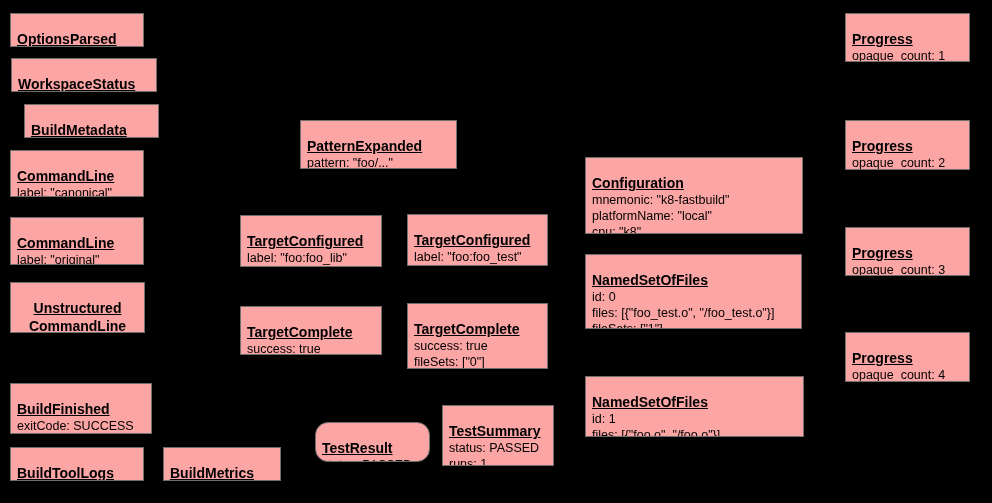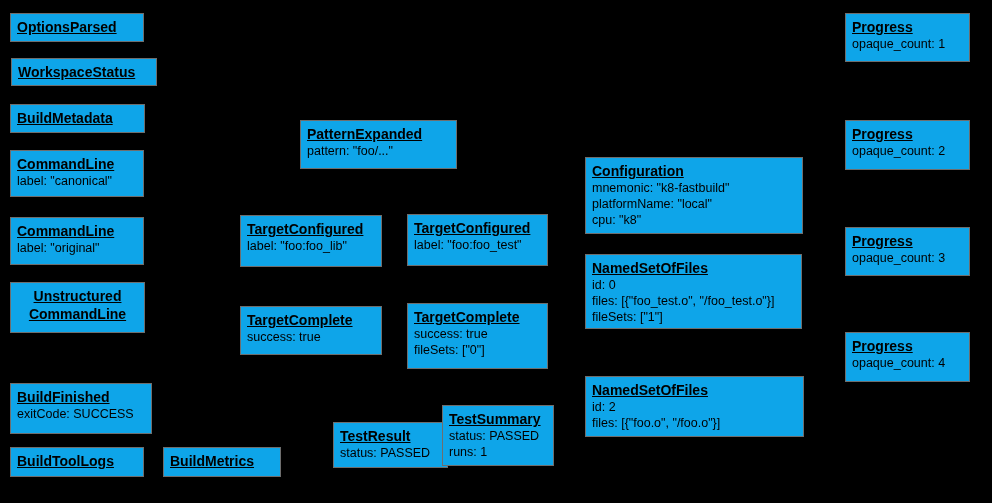--- a/index.html
+++ b/index.html
@@ -11,23 +11,23 @@
     position: relative;
     width: 992px;
     height: 503px;
     background: #000000;
     overflow: hidden;
     font-family: "Liberation Sans", sans-serif;
   }
   .event-box {
     position: absolute;
     box-sizing: border-box;
-    background: #0ea5e9;
+    background: #fca5a5;
     border: 1px solid #6e6e6e;
-    padding: 4px 6px;
+    padding: 16px 6px;
     color: #000000;
     overflow: hidden;
   }
   .event-title {
     font-size: 14px;
     font-weight: bold;
     text-decoration: underline;
     line-height: 18px;
     white-space: pre-line;
     color: #000000;
@@ -42,21 +42,21 @@
 </head>
 <body>
 
 <div id="canvas">
     <div class="event-box" style="left: 10px; top: 13px; width: 134px; height: 29px;">
       <div class="event-title">OptionsParsed</div>
     </div>
     <div class="event-box" style="left: 11px; top: 58px; width: 146px; height: 28px;">
       <div class="event-title">WorkspaceStatus</div>
     </div>
-    <div class="event-box" style="left: 10px; top: 104px; width: 135px; height: 29px;">
+    <div class="event-box" style="left: 24px; top: 104px; width: 135px; height: 29px;">
       <div class="event-title">BuildMetadata</div>
     </div>
     <div class="event-box" style="left: 10px; top: 150px; width: 134px; height: 47px;">
       <div class="event-title">CommandLine</div>
       <div class="event-detail">label: "canonical"</div>
     </div>
     <div class="event-box" style="left: 10px; top: 217px; width: 134px; height: 48px;">
       <div class="event-title">CommandLine</div>
       <div class="event-detail">label: "original"</div>
     </div>
@@ -88,21 +88,21 @@
     </div>
     <div class="event-box" style="left: 240px; top: 306px; width: 142px; height: 49px;">
       <div class="event-title">TargetComplete</div>
       <div class="event-detail">success: true</div>
     </div>
     <div class="event-box" style="left: 407px; top: 303px; width: 141px; height: 66px;">
       <div class="event-title">TargetComplete</div>
       <div class="event-detail">success: true</div>
       <div class="event-detail">fileSets: ["0"]</div>
     </div>
-    <div class="event-box" style="left: 333px; top: 422px; width: 115px; height: 46px;">
+    <div class="event-box" style="left: 315px; top: 422px; width: 115px; height: 40px; border-radius: 13px;">
       <div class="event-title">TestResult</div>
       <div class="event-detail">status: PASSED</div>
     </div>
     <div class="event-box" style="left: 442px; top: 405px; width: 112px; height: 61px;">
       <div class="event-title">TestSummary</div>
       <div class="event-detail">status: PASSED</div>
       <div class="event-detail">runs: 1</div>
     </div>
     <div class="event-box" style="left: 585px; top: 157px; width: 218px; height: 77px;">
       <div class="event-title">Configuration</div>
@@ -111,21 +111,21 @@
       <div class="event-detail">cpu: "k8"</div>
     </div>
     <div class="event-box" style="left: 585px; top: 254px; width: 217px; height: 75px;">
       <div class="event-title">NamedSetOfFiles</div>
       <div class="event-detail">id: 0</div>
       <div class="event-detail">files: [{"foo_test.o", "/foo_test.o"}]</div>
       <div class="event-detail">fileSets: ["1"]</div>
     </div>
     <div class="event-box" style="left: 585px; top: 376px; width: 219px; height: 61px;">
       <div class="event-title">NamedSetOfFiles</div>
-      <div class="event-detail">id: 2</div>
+      <div class="event-detail">id: 1</div>
       <div class="event-detail">files: [{"foo.o", "/foo.o"}]</div>
     </div>
     <div class="event-box" style="left: 845px; top: 13px; width: 125px; height: 49px;">
       <div class="event-title">Progress</div>
       <div class="event-detail">opaque_count: 1</div>
     </div>
     <div class="event-box" style="left: 845px; top: 120px; width: 125px; height: 50px;">
       <div class="event-title">Progress</div>
       <div class="event-detail">opaque_count: 2</div>
     </div>

